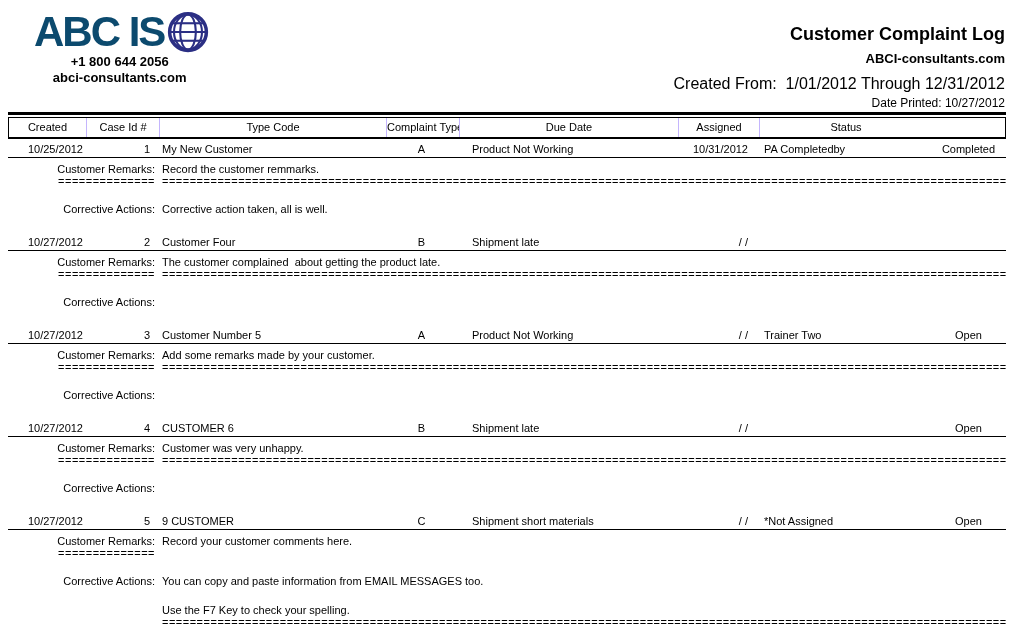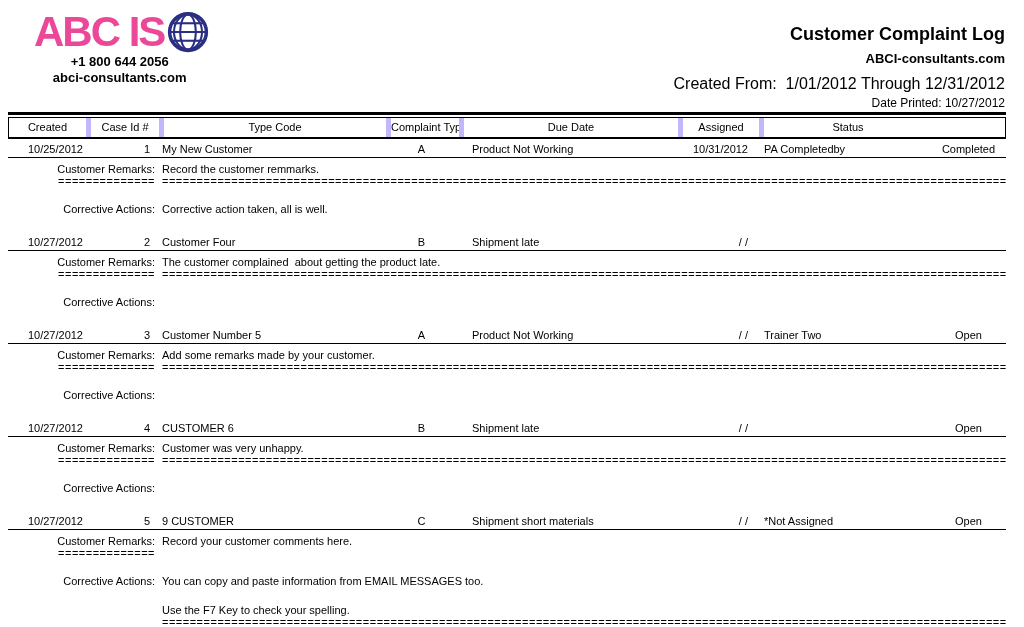--- a/index.html
+++ b/index.html
@@ -4,35 +4,35 @@
 <style>
   * { margin: 0; padding: 0; box-sizing: border-box; }
   html, body { background: #ffffff; }
   body { font-family: "Liberation Sans", sans-serif; color: #000; }
   .page { position: relative; width: 1024px; height: 627px; background: #fff; overflow: hidden; }
 
   
   .top { display: flex; justify-content: space-between; padding: 10px 19px 0 30px; height: 112px; }
   .brand { display: inline-block; text-align: center; }
   .logo-row { display: flex; align-items: center; gap: 2px; margin-left: 4px; }
-  .logo-text { font-size: 42px; font-weight: bold; letter-spacing: -2px; color: #ec4899; line-height: 44px; }
+  .logo-text { font-size: 42px; font-weight: bold; letter-spacing: -2px; color: #0c4a6e; line-height: 44px; }
   .globe { width: 42px; height: 42px; margin-left: 1px; }
   .brand-phone, .brand-site { font-size: 13px; font-weight: bold; line-height: 16px; }
   .title-block { text-align: right; padding-top: 14px; }
   .report-title { font-size: 18px; font-weight: bold; line-height: 20px; }
   .report-site { font-size: 13px; font-weight: bold; margin-top: 7px; }
   .report-range { font-size: 16px; margin-top: 9px; white-space: pre-wrap; }
   .report-printed { font-size: 12px; margin-top: 3px; }
 
   
   .table-area { margin: 0 18px 0 8px; width: 998px; font-size: 11px; }
   .top-rule { border-top: 3px solid #000; margin-bottom: 2px; }
   .grid { display: grid; grid-template-columns: 77px 73px 227px 73px 219px 81px 173px 75px; }
   .head { border: 1px solid #000; border-bottom: 2px solid #000; height: 22px; line-height: 19px; }
-  .head > div { text-align: center; border-left: 5px solid #c4b5fd; overflow: hidden; white-space: nowrap; }
+  .head > div { text-align: center; border-left: 1px solid #c4b5fd; overflow: hidden; white-space: nowrap; }
   .head > div:first-child { border-left: none; }
   .row { margin-top: 3px; height: 16px; line-height: 14px; border-bottom: 1px solid #000; }
   .row > div { overflow: hidden; white-space: nowrap; }
   .c-created  { text-align: right; padding-right: 2px; }
   .c-case     { text-align: right; padding-right: 8px; }
   .c-name     { padding-left: 4px; }
   .c-type     { text-align: center; }
   .c-complaint{ padding-left: 2px; margin-left: 12px; }
   .c-due      { text-align: right; padding-right: 10px; }
   .c-assigned { padding-left: 6px; }

